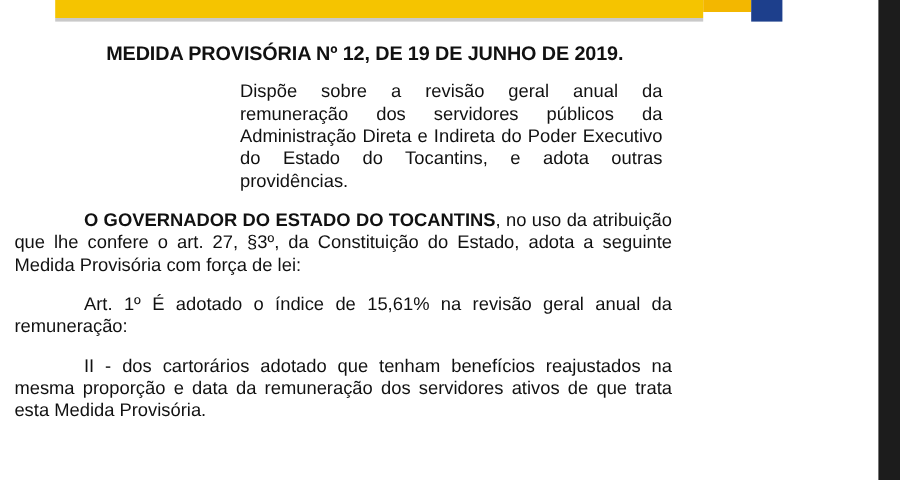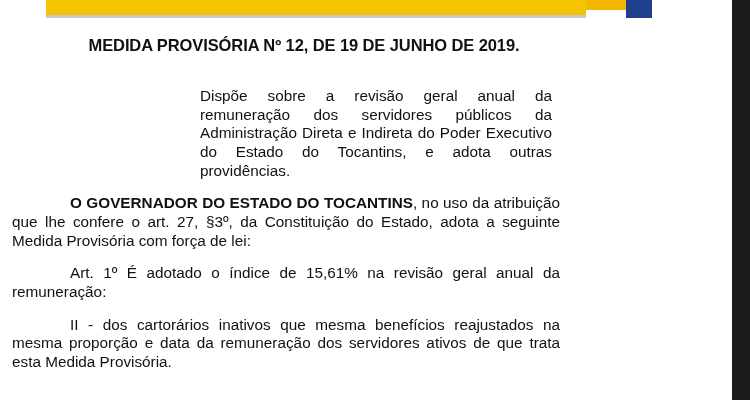--- a/index.html
+++ b/index.html
@@ -87,21 +87,21 @@
     letter-spacing: -0.1px;
   }
   .block {
     margin: 0 48px 0 40px;
     font-size: 15.3px;
     line-height: 1.22;
     color: #111111;
     text-align: justify;
   }
   .ementa {
-    margin: 32px 56px 0 200px;
+    margin: 13px 56px 0 200px;
     font-size: 15.3px;
     line-height: 1.22;
     color: #111111;
     text-align: justify;
   }
   .p {
     margin-top: 14px;
   }
   .indent {
     text-indent: 58px;
@@ -127,18 +127,18 @@
 
     <div class="doc-title">MEDIDA PROVISÓRIA Nº 12, DE 19 DE JUNHO DE 2019.</div>
 
     <div class="ementa">Dispõe sobre a revisão geral anual da remuneração dos servidores públicos da Administração Direta e Indireta do Poder Executivo do Estado do Tocantins, e adota outras providências.</div>
 
     <div class="block p indent"><b class="strong">O GOVERNADOR DO ESTADO DO TOCANTINS</b><span>, no uso da atribuição que lhe confere o art. 27, §3º, da Constituição do Estado, adota a seguinte Medida Provisória com força de lei:</span></div>
 
     <div class="block p indent">Art. 1º É adotado o índice de 15,61% na revisão geral anual da remuneração:</div>
 
 
-    <div class="block p indent">II - dos cartorários inativos que mesma benefícios reajustados na mesma proporção e data da remuneração dos servidores ativos de que trata esta Medida Provisória.</div>
+    <div class="block p indent">II - dos cartorários adotado que tenham benefícios reajustados na mesma proporção e data da remuneração dos servidores ativos de que trata esta Medida Provisória.</div>
 
   </div>
 
   <div class="right-edge"></div>
 </div>
 
 </body></html>

